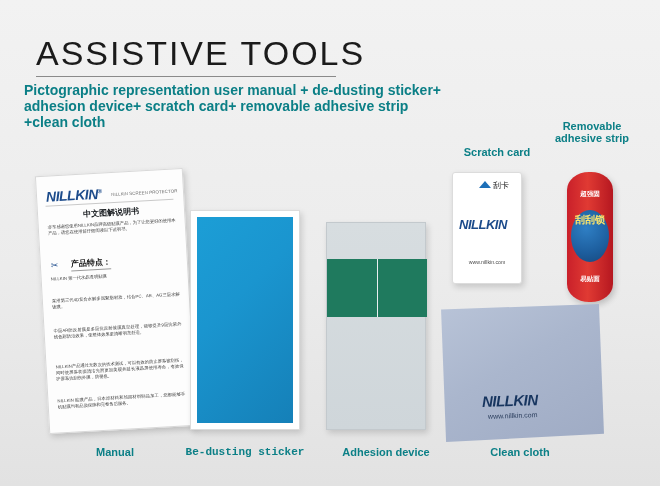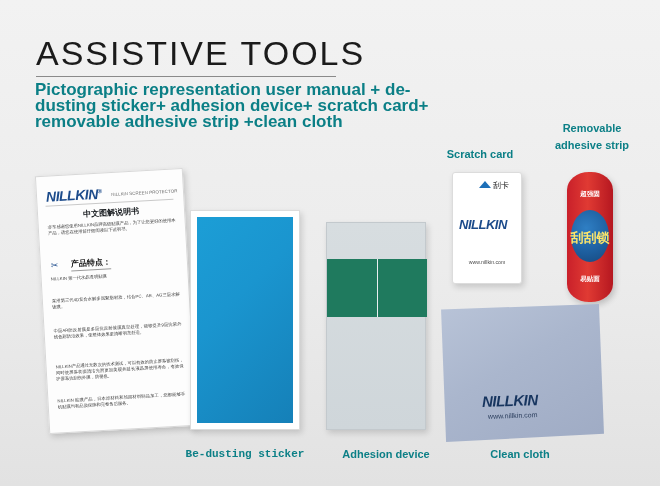--- a/index.html
+++ b/index.html
@@ -34,37 +34,37 @@
   #title-rule {
     position: absolute;
     left: 36px;
     top: 76px;
     width: 300px;
     height: 1px;
     background: #8a8a8a;
   }
   #subtitle {
     position: absolute;
-    left: 35px;
+    left: 24px;
     top: 82px;
     width: 420px;
-    font-size: 17px;
+    font-size: 14px;
     font-weight: bold;
     line-height: 16px;
     color: #0b7f86;
   }
   
   .item-label {
     position: absolute;
     font-size: 11px;
     font-weight: bold;
     color: #0b7f86;
     text-align: center;
     white-space: pre-line;
-    line-height: 17px;
+    line-height: 12px;
   }
   
   #manual {
     position: absolute;
     left: 42px;
     top: 172px;
     width: 146px;
     height: 256px;
     background: #fdfdfd;
     border: 1px solid #d8d8d8;
@@ -260,21 +260,21 @@
   }
   .strip-text {
     position: absolute;
     width: 46px;
     text-align: center;
     font-size: 6.5px;
     font-weight: bold;
     color: #ffffff;
   }
   #strip-t1 { top: 18px; }
-  #strip-t2 { top: 57px; font-size: 13px; color: #ffe66a; }
+  #strip-t2 { top: 41px; font-size: 10px; color: #ffe66a; }
   #strip-t3 { top: 103px; }
   
   #cloth {
     position: absolute;
     left: 436px;
     top: 304px;
     width: 168px;
     height: 138px;
     background: linear-gradient(150deg, #b9c4d8 0%, #aab6cd 45%, #9fabc4 100%);
     box-shadow: 2px 3px 7px rgba(0,0,0,0.18);
@@ -297,21 +297,21 @@
     top: 108px;
     font-size: 7px;
     color: #2a3d5c;
     transform: rotate(-2deg);
   }
   
   #label-manual   { left: 42px;  top: 446px; width: 146px; }
   #label-dusting  { left: 185px; top: 446px; width: 120px; font-family: Liberation Mono, monospace; }
   #label-adhesion { left: 328px; top: 446px; width: 116px; }
   #label-cloth    { left: 452px; top: 446px; width: 136px; text-align: center; }
-  #label-scratch  { left: 432px; top: 146px; width: 96px; }
+  #label-scratch  { left: 449px; top: 146px; width: 96px; }
   #label-strip    { left: 540px; top: 120px; width: 104px; }
 </style>
 </head>
 <body>
 
 <div id="page">
 
   <div id="title">ASSISTIVE TOOLS</div>
   <div id="title-rule"></div>
   <div id="subtitle">Pictographic representation user manual
@@ -327,20 +327,21 @@
     <div id="manual-heading">中文图解说明书</div>
     <div class="manual-para" id="manual-p1">非常感谢您使用NILLKIN品牌高级贴膜产品，为了让您更好的使用本产品，请您在使用前仔细阅读以下说明书。</div>
     <div id="manual-feature-icon">✂</div>
     <div id="manual-feature-title">产品特点：</div>
     <div class="manual-para" id="manual-p2">NILLKIN 第一代水晶透明贴膜</div>
     <div class="manual-para" id="manual-p3">采用第三代4D复合水解多层聚脂材质，结合PC、AR、AG三层水解镀膜。</div>
     <div class="manual-para" id="manual-p4">中层AR防反射膜是多层抗反射镀膜真空处理，能够提升9层抗紫外线色彩防治效果，使整体效果更清晰明亮舒适。</div>
     <div class="manual-para" id="manual-p5">NILLKIN产品通过无数次的技术测试，可以有效的防止屏幕被刮伤，同时使屏幕表面清洁光滑更加美观并延长液晶屏使用寿命，有效保护屏幕抗刮伤外膜，防褪色。</div>
     <div class="manual-para" id="manual-p6">NILLKIN 贴膜产品，日本原材料和韩国材料制品加工，您都能够手机贴膜均有品质保障和完整售后服务。</div>
   </div>
+  <div class="item-label" id="label-manual">Manual</div>
 
   <div id="dusting">
     <div id="dusting-inner"></div>
   </div>
   <div class="item-label" id="label-dusting">Be-dusting sticker</div>
 
   <div id="adhesion">
     <div id="adhesion-green">
       <div id="adhesion-green-split"></div>
     </div>

